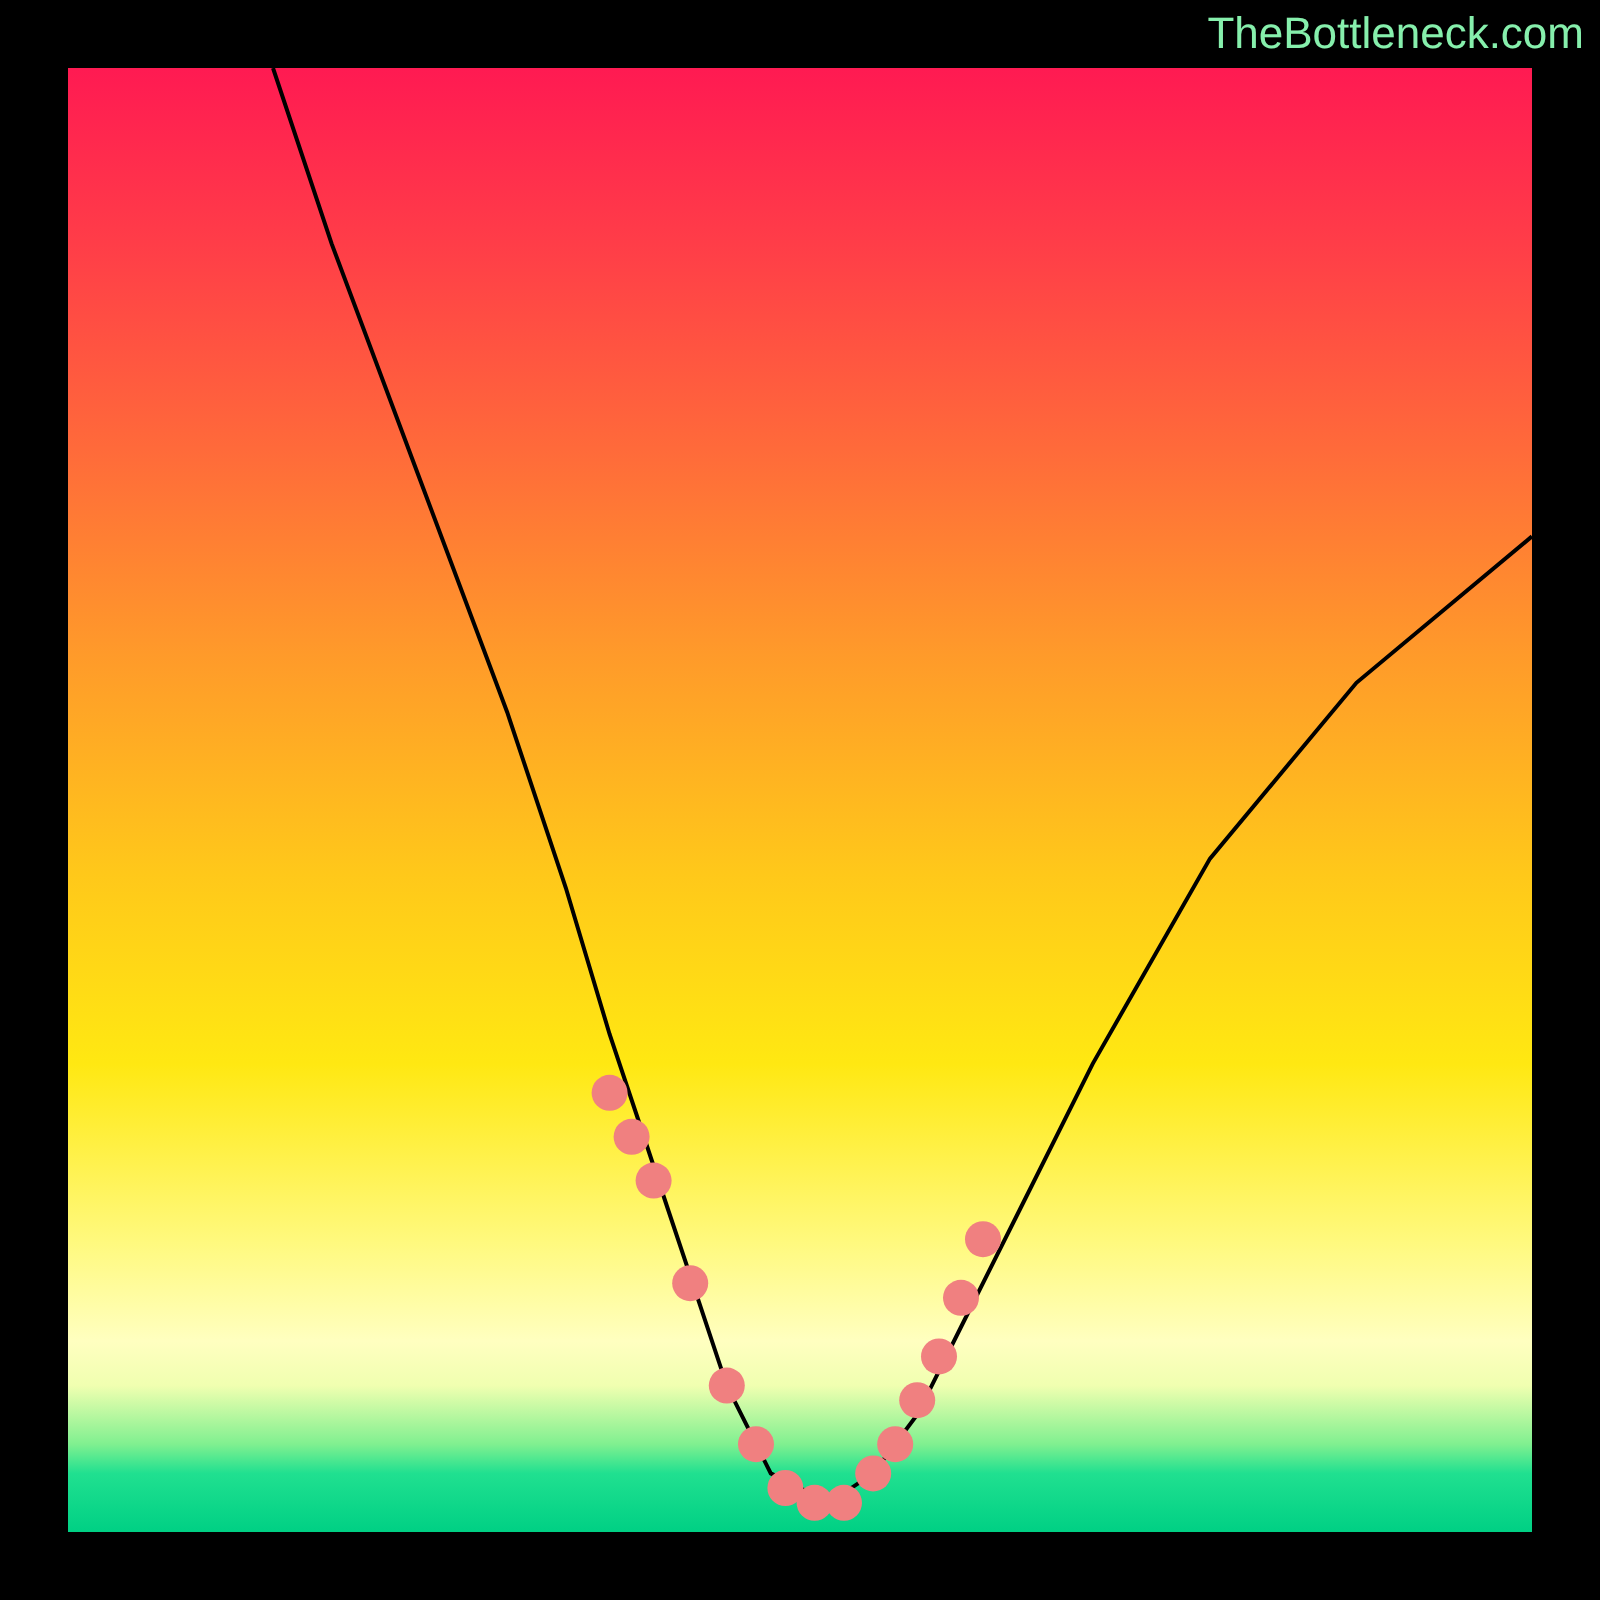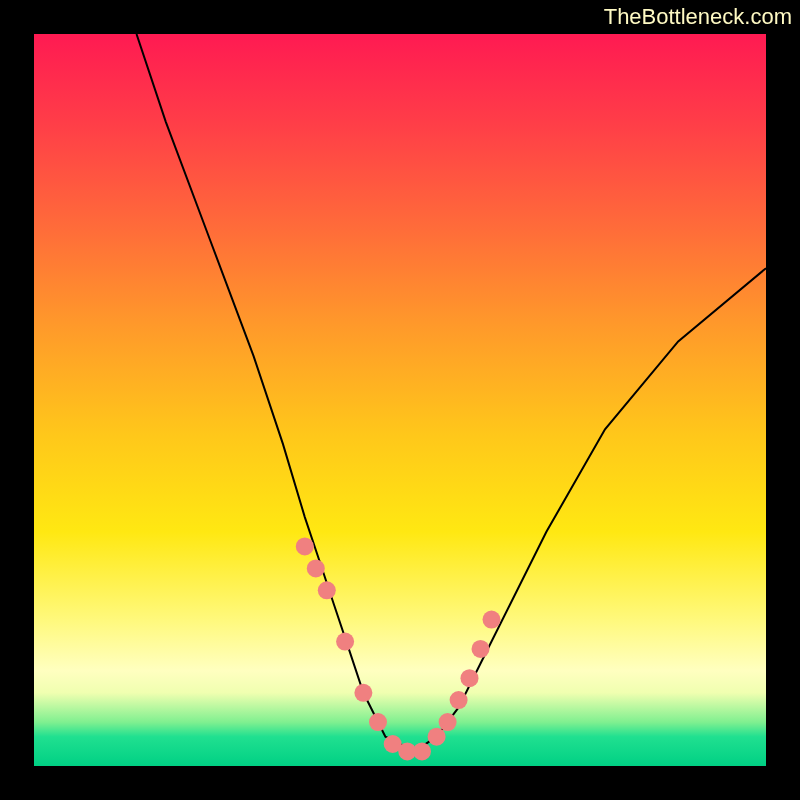--- a/index.html
+++ b/index.html
@@ -8,21 +8,21 @@
     width: 800px;
     height: 800px;
     background: #000;
     position: relative;
     font-family: Arial, sans-serif;
   }
   .watermark {
     position: absolute;
     top: 4px;
     right: 8px;
-    color: #fef9c3;
+    color: #86efac;
     font-size: 22px;
     font-weight: 500;
     z-index: 10;
   }
   .plot {
     position: absolute;
     left: 34px;
     top: 34px;
     width: 732px;
     height: 732px;

